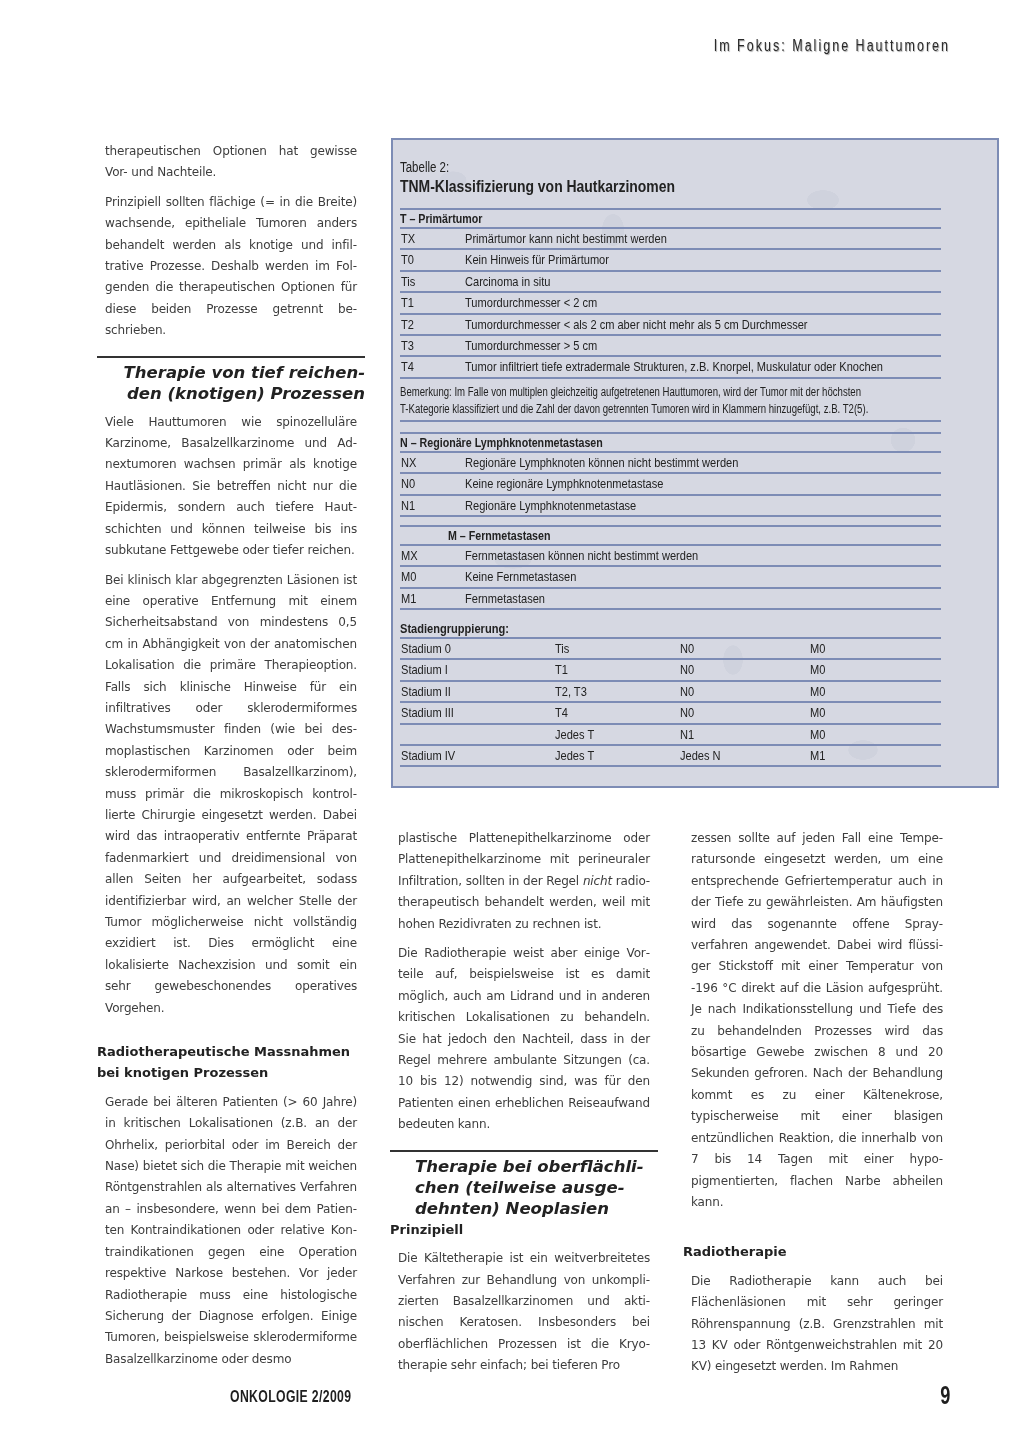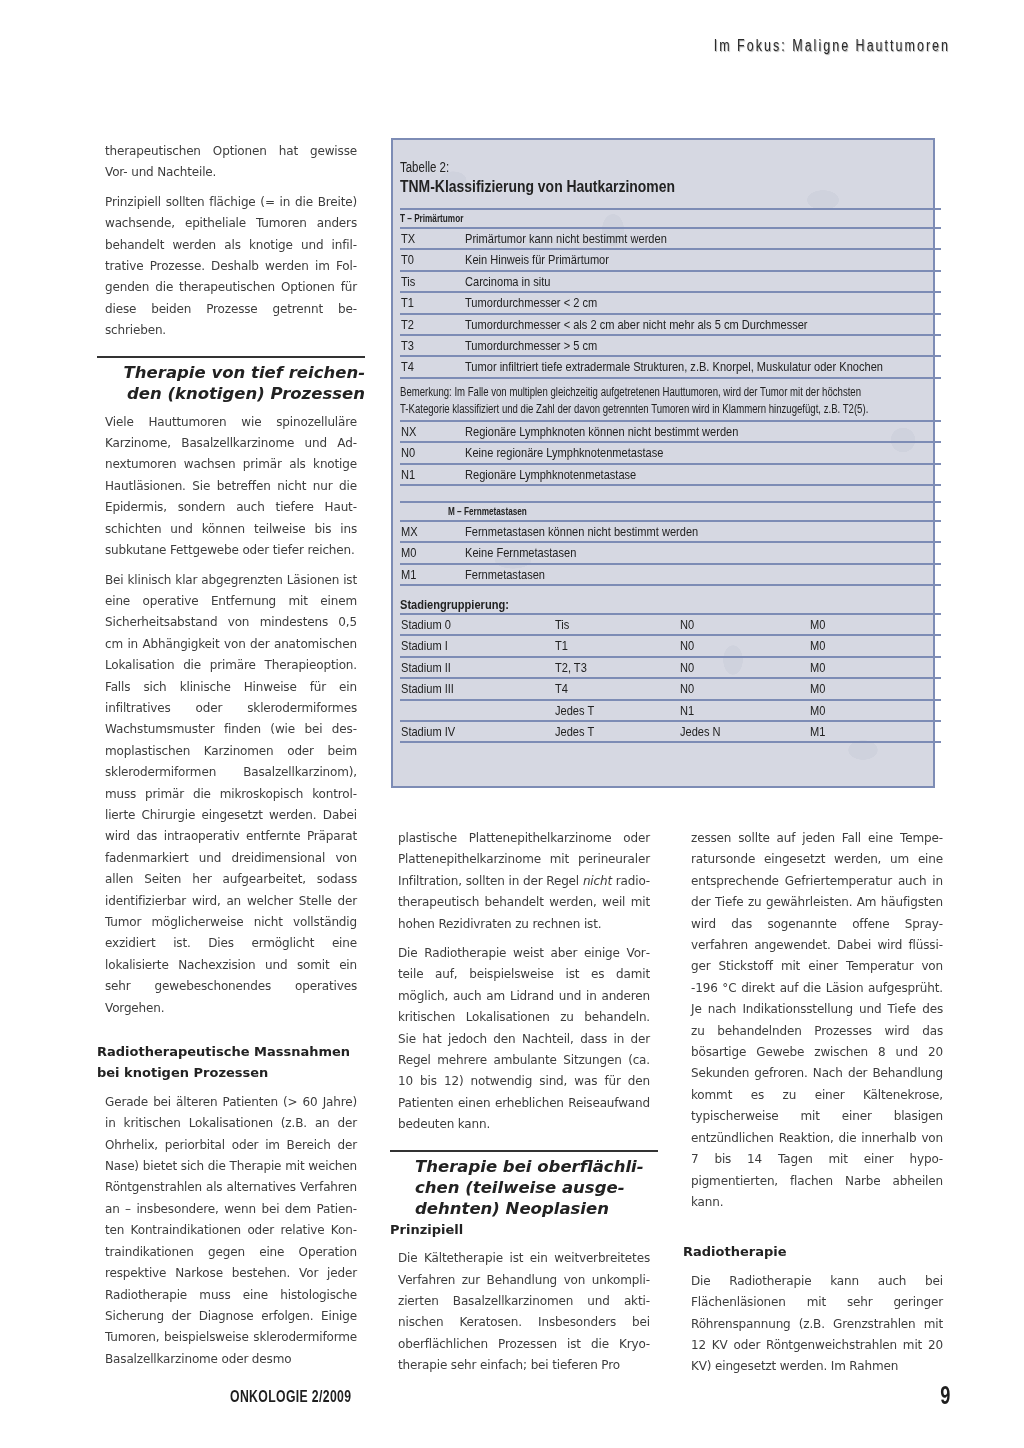--- a/index.html
+++ b/index.html
@@ -30,39 +30,39 @@
     }
     .h-center { text-align: right; }
     .h-indent { padding-left: 25px; }
     .subhead {
       font-weight: bold; font-size: 13px; line-height: 21.4px; color: #222; margin: 0;
     }
     .gap { height: 21px; }
 
     
     .tbl {
-      position: absolute; left: 391px; top: 138px; width: 544px; height: 650px;
+      position: absolute; left: 391px; top: 138px; width: 608px; height: 650px;
       background: #d6d8e2; border: 2px solid #7d8cb5; box-sizing: border-box;
       background-image:
         radial-gradient(ellipse 22px 14px at 60px 40px, #cfd2dd 60%, transparent 62%),
         radial-gradient(ellipse 18px 26px at 220px 90px, #cfd2dd 60%, transparent 62%),
         radial-gradient(ellipse 26px 16px at 430px 60px, #cfd2dd 60%, transparent 62%),
         radial-gradient(ellipse 20px 20px at 510px 300px, #cfd2dd 60%, transparent 62%),
         radial-gradient(ellipse 30px 14px at 120px 420px, #cfd2dd 60%, transparent 62%),
         radial-gradient(ellipse 16px 24px at 340px 520px, #cfd2dd 60%, transparent 62%),
         radial-gradient(ellipse 24px 16px at 470px 610px, #cfd2dd 60%, transparent 62%);
       font-family: "Liberation Sans", sans-serif; color: #222;
     }
     .tbl-inner { position: absolute; left: 7px; top: 18px; width: 541px; }
     .cond { transform: scaleX(0.82); transform-origin: left center; white-space: nowrap; display: inline-block; }
     .tbl-label { font-size: 14px; line-height: 18px; }
     .tbl-title { font-size: 17px; font-weight: bold; line-height: 22px; margin-bottom: 10px; }
     .sect {
       border-top: 2px solid #7d8cb5; border-bottom: 2px solid #7d8cb5;
-      font-weight: bold; font-size: 10px; height: 17px; line-height: 17px;
+      font-weight: bold; font-size: 13px; height: 17px; line-height: 17px;
       margin-top: 6px;
     }
     .sect.first { margin-top: 0; }
     .row {
       border-bottom: 2px solid #7d8cb5; height: 19.4px; line-height: 19.4px;
       font-size: 13.5px; position: relative;
     }
     .row .code { position: absolute; left: 1px; top: 0; }
     .row .desc { position: absolute; left: 65px; top: 0; }
     .note {
@@ -138,34 +138,35 @@
       </div>
     <div class="row">
         <span class="code cond">T4</span>
         <span class="desc cond">Tumor infiltriert tiefe extradermale Strukturen, z.B. Knorpel, Muskulatur oder Knochen</span>
       </div>
     <div class="note">
       <div><span class="cond">Bemerkung: Im Falle von multiplen gleichzeitig aufgetretenen Hauttumoren, wird der Tumor mit der höchsten</span></div>
       <div><span class="cond">T-Kategorie klassifiziert und die Zahl der davon getrennten Tumoren wird in Klammern hinzugefügt, z.B. T2(5).</span></div>
     </div>
 
+    <div class="sect" style="margin-top:10px;"><span class="cond">N – Regionäre Lymphknotenmetastasen</span></div>
     <div class="row">
         <span class="code cond">NX</span>
         <span class="desc cond">Regionäre Lymphknoten können nicht bestimmt werden</span>
       </div>
     <div class="row">
         <span class="code cond">N0</span>
         <span class="desc cond">Keine regionäre Lymphknotenmetastase</span>
       </div>
     <div class="row">
         <span class="code cond">N1</span>
         <span class="desc cond">Regionäre Lymphknotenmetastase</span>
       </div>
 
-    <div class="sect" style="margin-top:15px;padding-left:48px;"><span class="cond">M – Fernmetastasen</span></div>
+    <div class="sect" style="margin-top:8px;padding-left:48px;"><span class="cond">M – Fernmetastasen</span></div>
     <div class="row">
         <span class="code cond">MX</span>
         <span class="desc cond">Fernmetastasen können nicht bestimmt werden</span>
       </div>
     <div class="row">
         <span class="code cond">M0</span>
         <span class="desc cond">Keine Fernmetastasen</span>
       </div>
     <div class="row">
         <span class="code cond">M1</span>
@@ -218,17 +219,17 @@
   <div class="rule" style="margin-top:14px;"></div>
   <h2 class="h-italic h-indent">Therapie bei oberflächli­chen (teilweise ausge­dehnten) Neoplasien</h2>
   <h3 class="subhead">Prinzipiell</h3>
   <p class="p">Die Kältetherapie ist ein weitverbreitetes Verfahren zur Behandlung von unkompli­zierten Basalzellkarzinomen und akti­nischen Keratosen. Insbesonders bei oberflächlichen Prozessen ist die Kryo­therapie sehr einfach; bei tieferen Pro­</p>
 </div>
 
 <div class="col col3">
   <p class="p">zessen sollte auf jeden Fall eine Tempe­ratursonde eingesetzt werden, um eine entsprechende Gefriertemperatur auch in der Tiefe zu gewährleisten. Am häufigs­ten wird das sogenannte offene Spray­verfahren angewendet. Dabei wird flüssi­ger Stickstoff mit einer Temperatur von -196 °C direkt auf die Läsion aufge­sprüht. Je nach Indikationsstellung und Tiefe des zu behandelnden Prozesses wird das bösartige Gewebe zwischen 8 und 20 Sekunden gefroren. Nach der Behandlung kommt es zu einer Kälte­nekrose, typischerweise mit einer blasi­gen entzündlichen Reaktion, die inner­halb von 7 bis 14 Tagen mit einer hypo­pigmentierten, flachen Narbe abheilen kann.</p>
   <div class="gap" style="height:20px;"></div>
   <h3 class="subhead">Radiotherapie</h3>
-  <p class="p">Die Radiotherapie kann auch bei Flächenläsionen mit sehr geringer Röhrenspannung (z.B. Grenzstrahlen mit 12 KV oder Röntgenweichstrahlen mit 20 KV) eingesetzt werden. Im Rahmen</p>
+  <p class="p">Die Radiotherapie kann auch bei Flächenläsionen mit sehr geringer Röhrenspannung (z.B. Grenzstrahlen mit 13 KV oder Röntgenweichstrahlen mit 20 KV) eingesetzt werden. Im Rahmen</p>
 </div>
 
 <div class="footer-journal">ONKOLOGIE 2/2009</div>
 <div class="page-number">9</div>
 
 </body></html>

